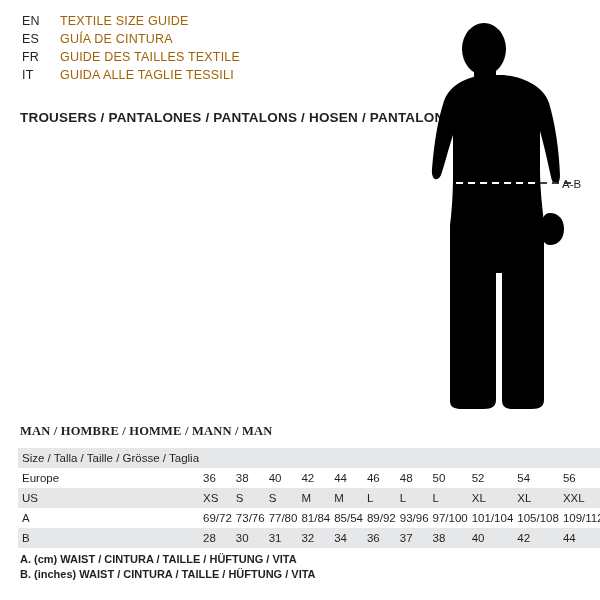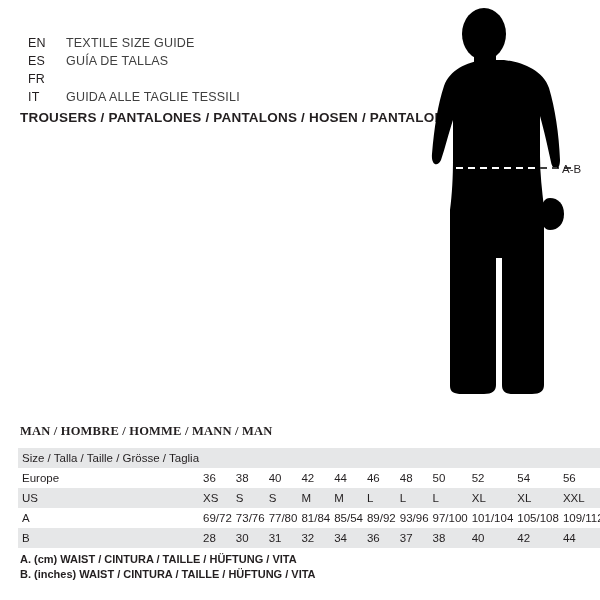--- a/index.html
+++ b/index.html
@@ -17,57 +17,56 @@
   }
   .page {
     position: relative;
     width: 600px;
     height: 600px;
   }
 
   
   .lang-block {
     position: absolute;
-    left: 28px;
+    left: 22px;
     top: 14px;
     width: 400px;
-    margin-top: 22px;
   }
   .lang-row {
     display: flex;
     align-items: baseline;
     height: 18px;
     font-size: 12.5px;
     letter-spacing: 0.2px;
   }
   .lang-code {
     width: 38px;
     flex: 0 0 38px;
     color: #231f20;
   }
   .lang-text {
-    color: #404040;
+    color: #a16207;
   }
 
   
   .main-title {
     position: absolute;
     left: 20px;
     top: 110px;
     font-size: 13.5px;
     font-weight: bold;
     letter-spacing: 0.2px;
     color: #231f20;
   }
 
   
   .figure-wrap {
     position: absolute;
     left: 400px;
-    top: 8px;
+    top: 23px;
     width: 200px;
     height: 400px;
   }
   .figure-wrap svg {
     display: block;
   }
   .ab-label {
     position: absolute;
     left: 162px;
     top: 155px;
@@ -126,24 +125,25 @@
 
 <div class="page">
 
   <div class="lang-block">
     <div class="lang-row">
       <span class="lang-code">EN</span>
       <span class="lang-text">TEXTILE SIZE GUIDE</span>
     </div>
     <div class="lang-row">
       <span class="lang-code">ES</span>
-      <span class="lang-text">GUÍA DE TALLAS</span>
+      <span class="lang-text">GUÍA DE CINTURA</span>
     </div>
     <div class="lang-row">
       <span class="lang-code">FR</span>
+      <span class="lang-text">GUIDE DES TAILLES TEXTILE</span>
     </div>
     <div class="lang-row">
       <span class="lang-code">IT</span>
       <span class="lang-text">GUIDA ALLE TAGLIE TESSILI</span>
     </div>
   </div>
 
   <div class="main-title">TROUSERS / PANTALONES / PANTALONS / HOSEN / PANTALONI</div>
 
   <div class="figure-wrap">

